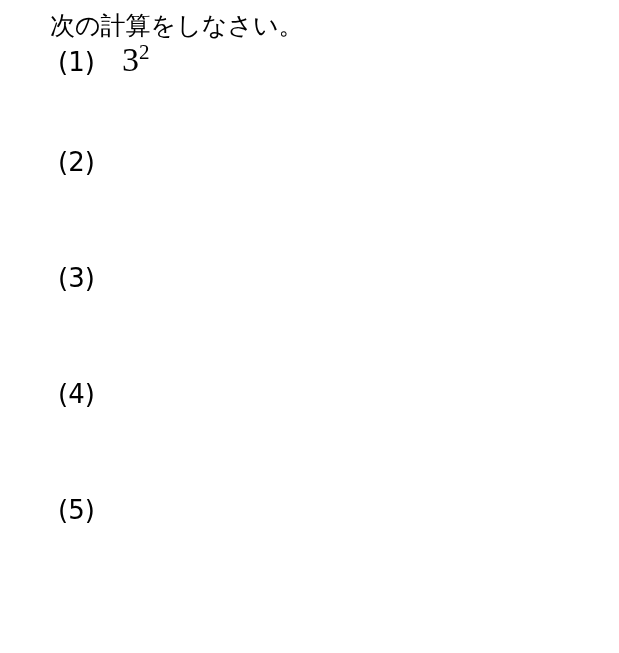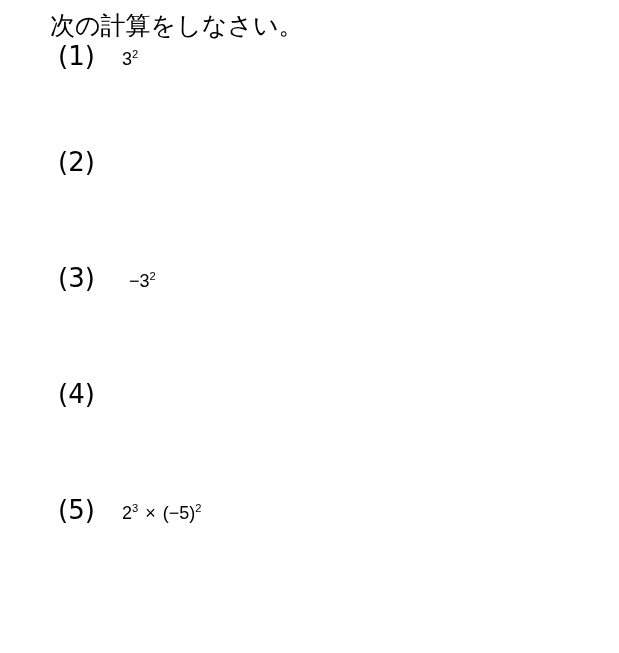--- a/index.html
+++ b/index.html
@@ -51,22 +51,22 @@
   .problem-number {
     font-family: "DejaVu Sans", sans-serif;
     font-size: 26px;
     width: 72px;
     flex: 0 0 72px;
     text-align: left;
     padding-left: 18px;
     box-sizing: border-box;
   }
   .problem-body {
-    font-family: Liberation Sans, sans-serif;
-    font-size: 18px;
+    font-family: Liberation Serif, serif;
+    font-size: 34px;
     white-space: nowrap;
   }
   .problem-body .expr {
     display: inline;
   }
   sup {
     font-size: 0.62em;
     vertical-align: super;
     line-height: 0;
   }
@@ -86,26 +86,24 @@
       <span class="problem-number">(1)</span>
       <span class="problem-body indent-1"><span class="expr">3</span><sup>2</sup></span>
     </li>
 
     <li class="problem">
       <span class="problem-number">(2)</span>
     </li>
 
     <li class="problem">
       <span class="problem-number">(3)</span>
-      <span class="problem-body indent-1"><span class="spacer"></span><span>−</span><span>3</span><sup>2</sup></span>
     </li>
 
     <li class="problem">
       <span class="problem-number">(4)</span>
     </li>
 
     <li class="problem">
       <span class="problem-number">(5)</span>
-      <span class="problem-body indent-1"><span>2</span><sup>3</sup><span class="spacer"></span><span>×</span><span class="spacer"></span><span>(</span><span>−5</span><span>)</span><sup>2</sup></span>
     </li>
 
   </ol>
 </div>
 
 </body></html>

